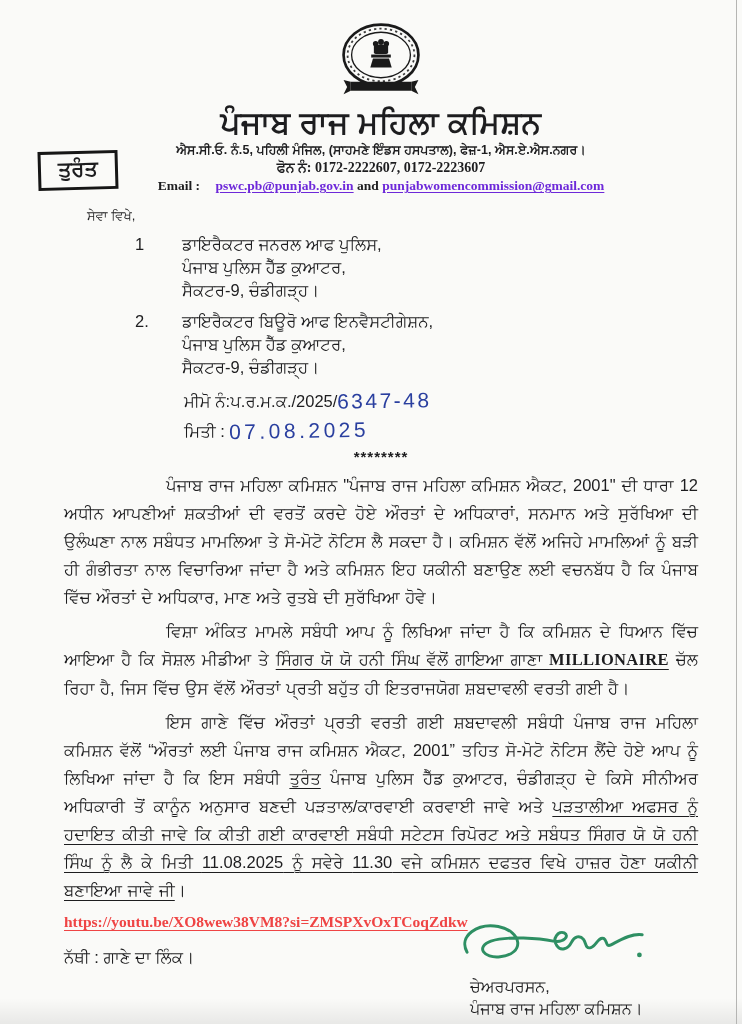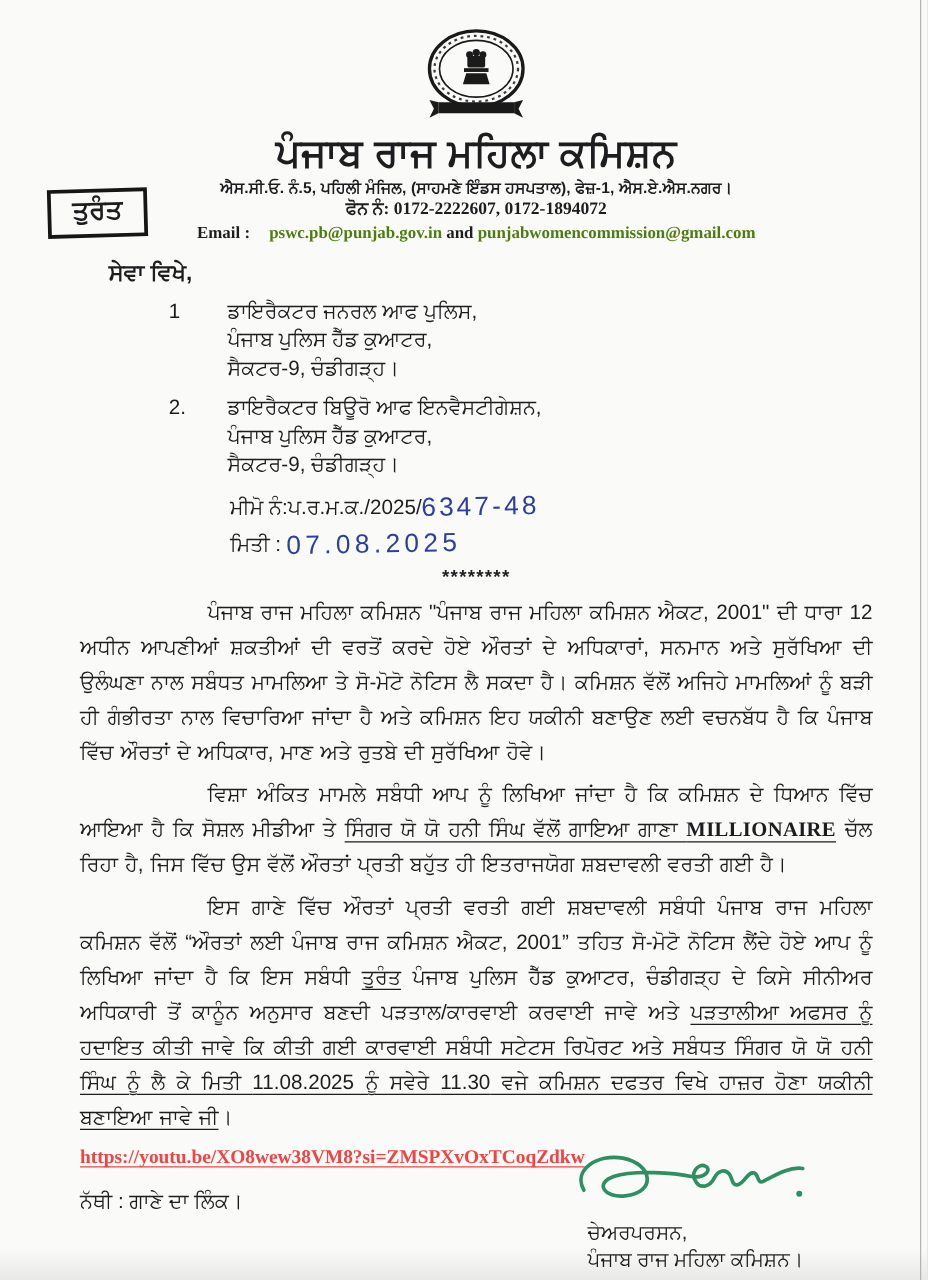--- a/index.html
+++ b/index.html
@@ -18,35 +18,35 @@
   .page::before{content:"";position:absolute;left:0;right:0;bottom:0;height:26px;
     background:linear-gradient(to bottom, rgba(0,0,0,0), rgba(0,0,0,0.07));pointer-events:none;}
 
   
   .letterhead{text-align:center;padding-top:22px;}
   .emblem{display:block;margin:0 auto;}
   .org-name{margin:2px 0 0 0;font-size:31px;font-weight:700;letter-spacing:.5px;line-height:1.1;}
   .addr{margin-top:3px;font-size:12.5px;font-weight:700;letter-spacing:.1px;}
   .phone{margin-top:2px;font-family:"Liberation Serif",serif;font-weight:700;font-size:14px;}
   .email-line{margin-top:2px;font-family:"Liberation Serif",serif;font-weight:700;font-size:13.5px;}
-  .email-line a{color:#4d7c0f;text-underline-offset:2px;cursor:pointer;}
+  .email-line a{color:#6d28d9;text-decoration:underline;text-underline-offset:2px;cursor:pointer;}
   .email-label{margin-right:12px;}
 
   
   .urgent-stamp{
     position:absolute;left:38px;top:151px;
     border:3px solid #161616;
     padding:3px 17px 6px 17px;
     font-size:21px;font-weight:700;
     transform:rotate(-1.6deg);
     background:transparent;
   }
 
   
-  .salutation{margin:14px 0 0 23px;font-size:18px;font-weight:700;}
+  .salutation{margin:14px 0 0 23px;font-size:13px;font-weight:400;}
   .recipient{display:flex;margin-left:71px;margin-top:9px;font-size:16.5px;line-height:1.38;}
   .r-num{width:47px;flex:0 0 47px;}
   .r-lines span{display:block;}
 
   
   .memo-block{margin:6px 0 0 120px;font-size:16.5px;}
   .memo-line,.date-line{line-height:1.45;}
   .handwritten{
     display:inline-block;
     color:#2a3f9f;
@@ -108,21 +108,21 @@
         <path d="M46 41 L64 41 L67 51 L43 51 Z"></path>
       </g>
       <g fill="#1a1a1a">
         <path d="M21 67 L89 67 L89 77 L21 77 Z"></path>
         <path d="M13 65 L21 67 L21 77 L13 81 L17 73 Z"></path>
         <path d="M97 65 L89 67 L89 77 L97 81 L93 73 Z"></path>
       </g>
     </svg>
     <h1 class="org-name">ਪੰਜਾਬ ਰਾਜ ਮਹਿਲਾ ਕਮਿਸ਼ਨ</h1>
     <div class="addr">ਐਸ.ਸੀ.ਓ. ਨੰ.5, ਪਹਿਲੀ ਮੰਜਿਲ, (ਸਾਹਮਣੇ ਇੰਡਸ ਹਸਪਤਾਲ), ਫੇਜ਼-1, ਐਸ.ਏ.ਐਸ.ਨਗਰ।</div>
-    <div class="phone">ਫੋਨ ਨੰ: 0172-2222607, 0172-1894072</div>
+    <div class="phone">ਫੋਨ ਨੰ: 0172-2222607, 0172-2223607</div>
     <div class="email-line">
       <span class="email-label">Email :</span>
       <a>pswc.pb@punjab.gov.in</a>
       <span>and</span>
       <a>punjabwomencommission@gmail.com</a>
     </div>
   </header>
 
   <div class="salutation">ਸੇਵਾ ਵਿਖੇ,</div>
 

